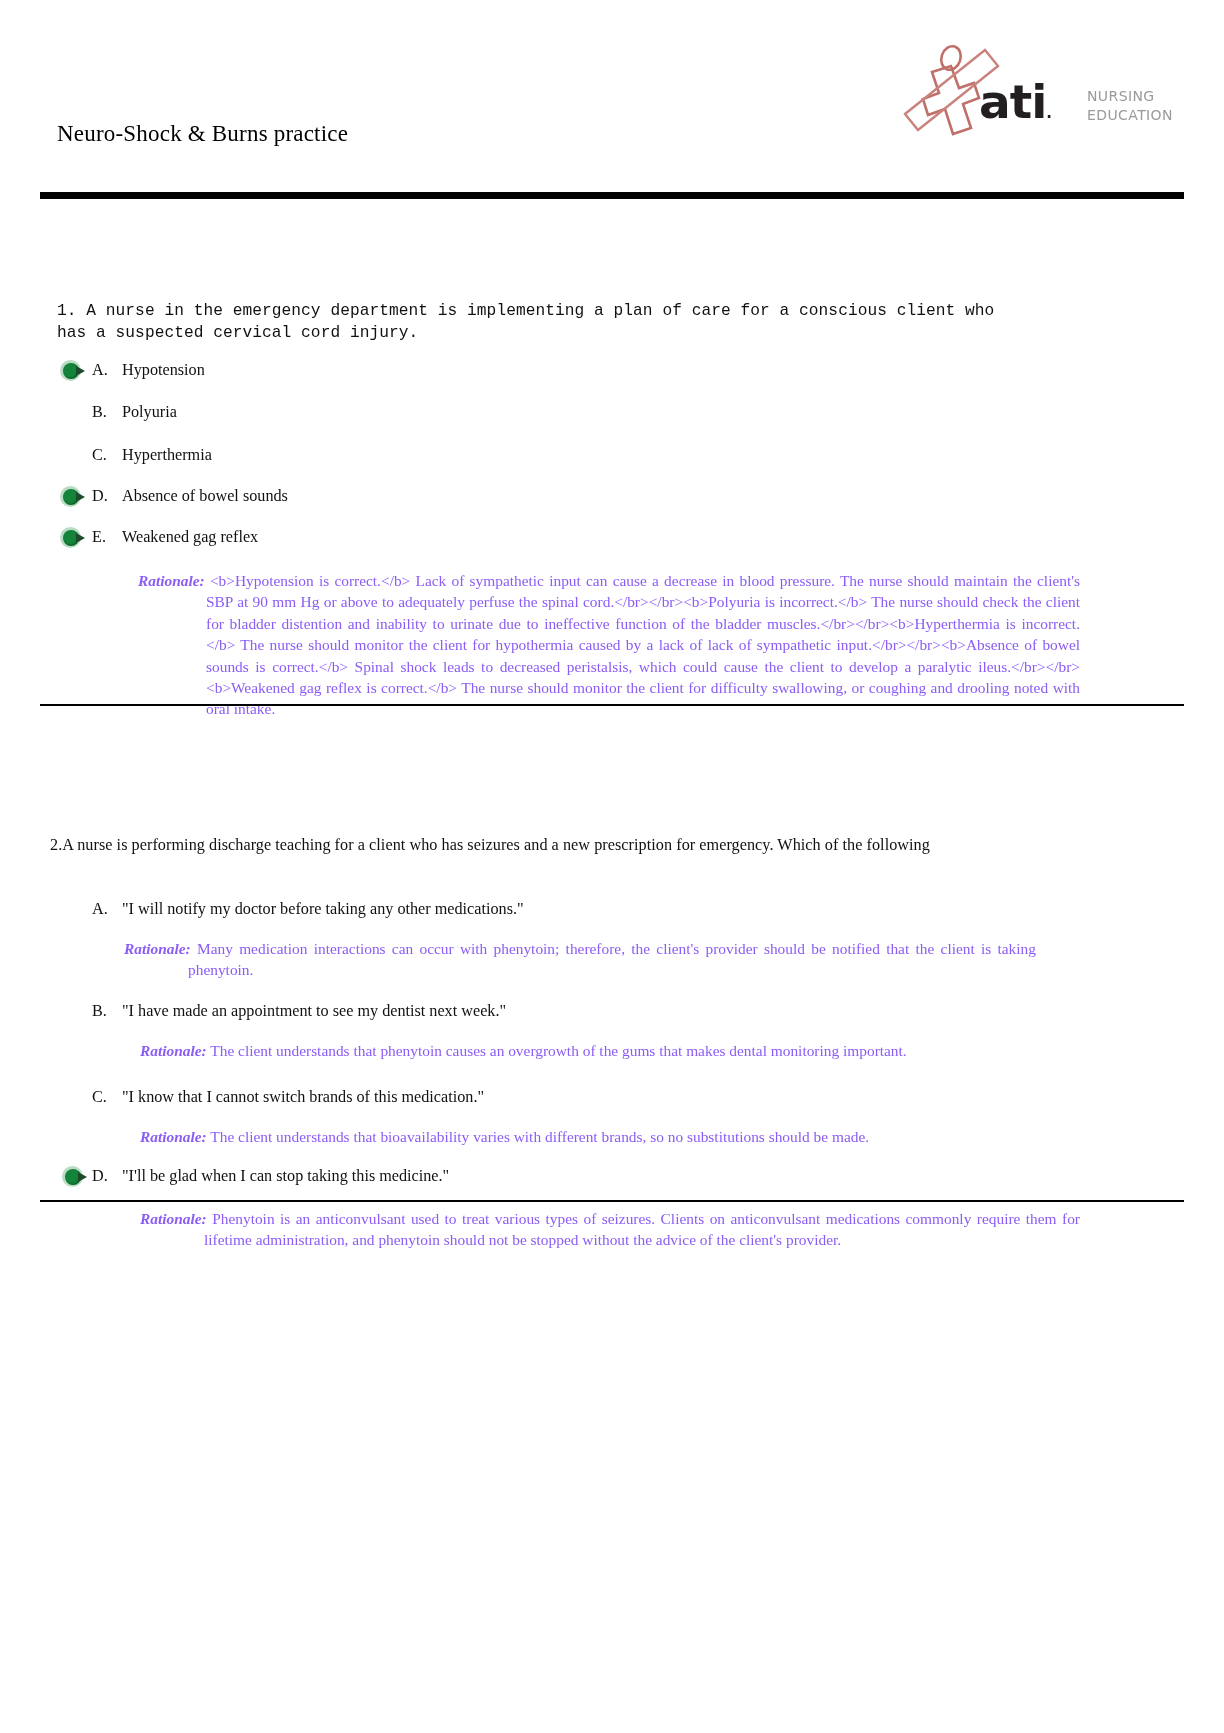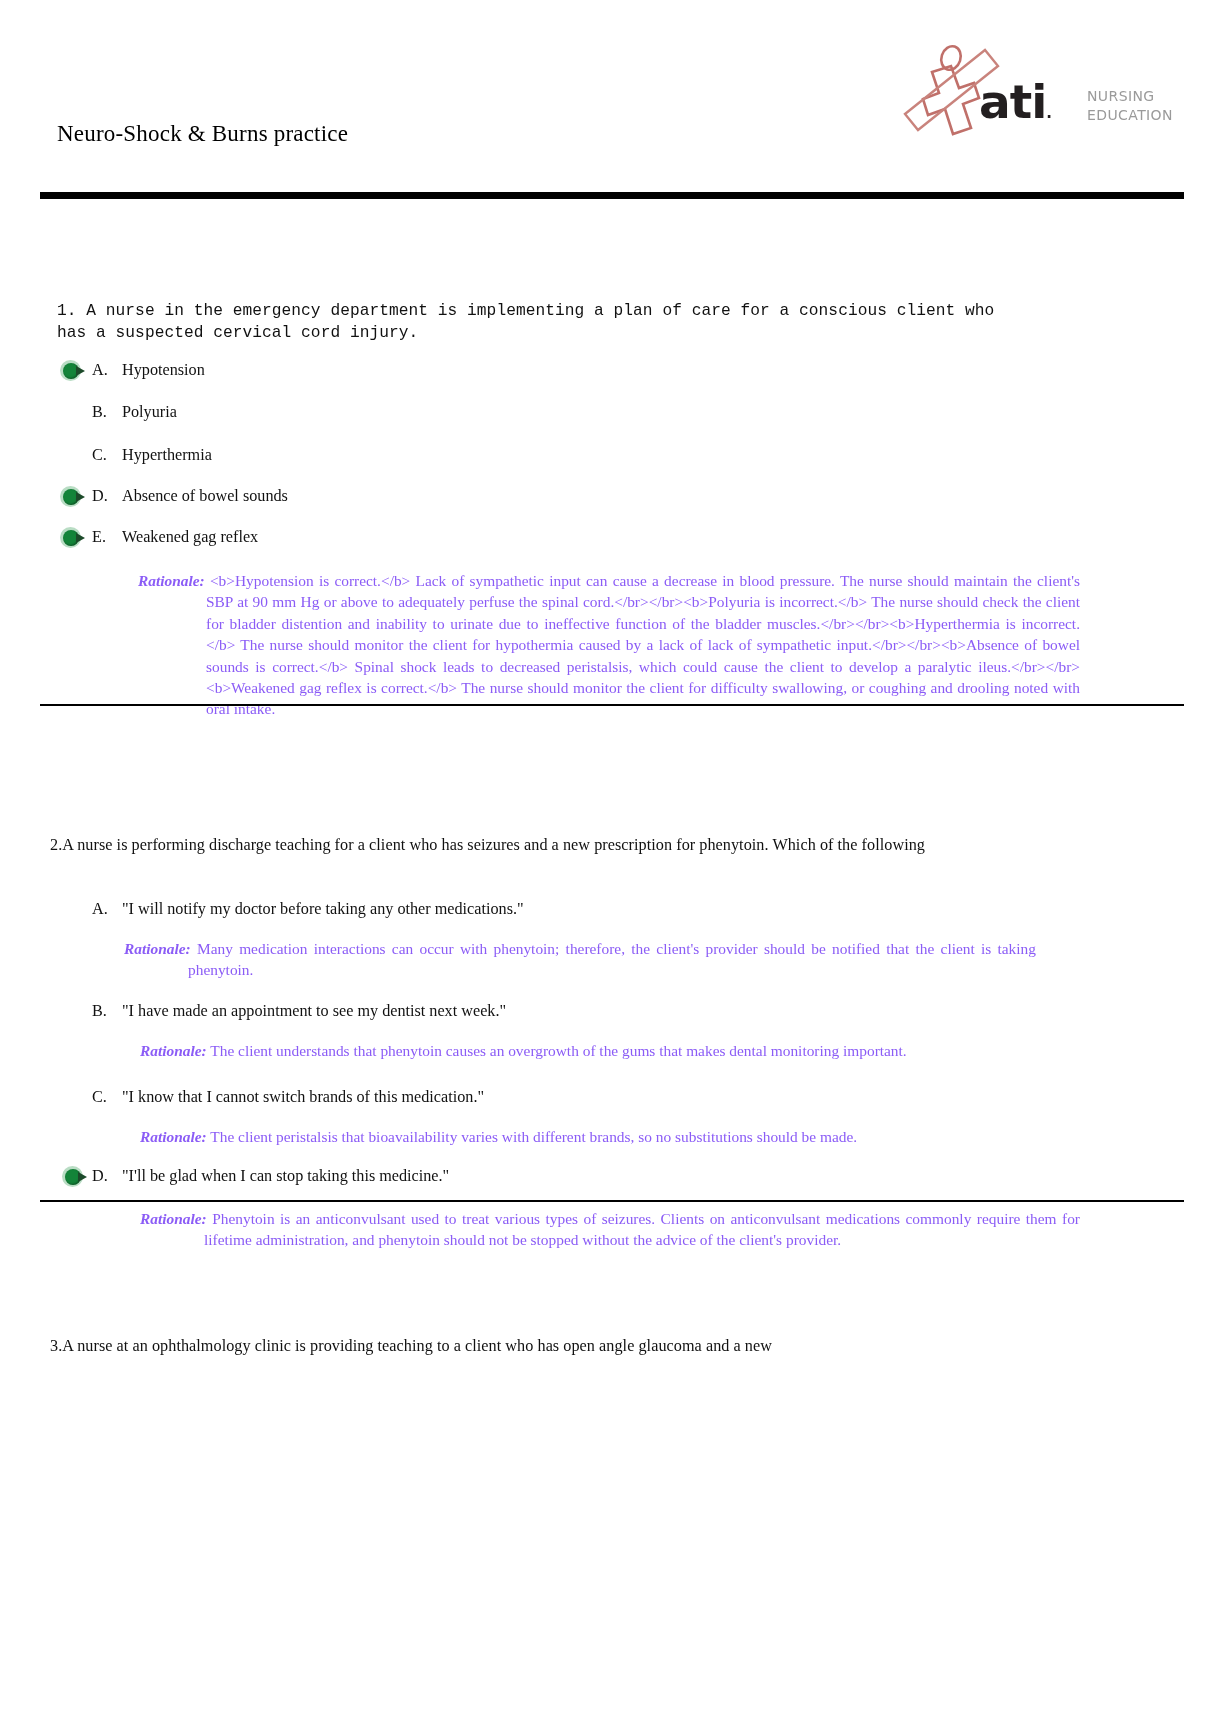--- a/index.html
+++ b/index.html
@@ -243,21 +243,21 @@
   </div>
 
   <div class="rationale hang2" style="left:138px; top:570px; width:874px;">
     <span class="rlabel">Rationale:</span>
     <span class="rbody">&lt;b&gt;Hypotension is correct.&lt;/b&gt; Lack of sympathetic input can cause a decrease in blood  pressure. The nurse should maintain the client's SBP at 90 mm Hg  or  above  to  adequately perfuse the spinal cord.&lt;/br&gt;&lt;/br&gt;&lt;b&gt;Polyuria is incorrect.&lt;/b&gt; The nurse should check the client for bladder distention and inability to urinate due to ineffective function of the bladder muscles.&lt;/br&gt;&lt;/br&gt;&lt;b&gt;Hyperthermia is incorrect.&lt;/b&gt; The nurse should monitor the client for hypothermia caused by a lack of lack of sympathetic input.&lt;/br&gt;&lt;/br&gt;&lt;b&gt;Absence of bowel sounds is correct.&lt;/b&gt; Spinal shock leads to decreased peristalsis, which could cause the client to develop a paralytic ileus.&lt;/br&gt;&lt;/br&gt;&lt;b&gt;Weakened gag reflex is correct.&lt;/b&gt; The nurse should monitor the client for difficulty swallowing, or coughing and drooling noted with oral intake.</span>
   </div>
 
   <div class="rule-thin" style="top:704px;"></div>
 
   <div class="qtext" style="left:50px; top:834px; width:960px;">
-    <span>2.</span><span>A nurse is performing discharge teaching for a client who has seizures and a new prescription for phenytoin.  Which of the following</span>
+    <span>2.</span><span>A nurse is performing discharge teaching for a client who has seizures and a new prescription for emergency.  Which of the following</span>
   </div>
 
   <div class="opt-row" style="left:92px; top:898px;">
     <span class="opt-letter">A.</span>
     <span class="opt-text">"I will notify my doctor before taking any other medications."</span>
   </div>
   <div class="rationale hang" style="left:124px; top:938px; width:848px;">
     <span class="rlabel">Rationale:</span>
     <span class="rbody">Many medication interactions can occur with phenytoin; therefore, the client's provider should be notified that the client is taking phenytoin.</span>
   </div>
@@ -270,37 +270,34 @@
     <span class="rlabel">Rationale:</span>
     <span class="rbody">The client understands that phenytoin causes an overgrowth of the gums that makes dental monitoring important.</span>
   </div>
 
   <div class="opt-row" style="left:92px; top:1086px;">
     <span class="opt-letter">C.</span>
     <span class="opt-text">"I know that I cannot switch brands of this medication."</span>
   </div>
   <div class="rationale hang" style="left:140px; top:1126px; width:872px;">
     <span class="rlabel">Rationale:</span>
-    <span class="rbody">The client peristalsis that bioavailability varies with different brands, so no substitutions should be made.</span>
+    <span class="rbody">The client understands that bioavailability varies with different brands, so no substitutions should be made.</span>
   </div>
 
   <div class="marker" style="left:62px; top:1166px;">
     <span class="halo"></span>
       <span class="dot"></span>
       <span class="ptr"></span>
   </div>
   <div class="opt-row" style="left:92px; top:1165px;">
     <span class="opt-letter">D.</span>
     <span class="opt-text">"I'll be glad when I can stop taking this medicine."</span>
   </div>
 
   <div class="rule-thin" style="top:1200px;"></div>
 
   <div class="rationale hang" style="left:140px; top:1208px; width:876px;font-family:Liberation Serif, serif;">
     <span class="rlabel">Rationale:</span>
     <span class="rbody">Phenytoin is an anticonvulsant used to treat various types of seizures. Clients on anticonvulsant medications commonly require them for lifetime administration, and phenytoin should not be stopped without the advice of the client's provider.</span>
   </div>
 
-  <div class="qtext" style="left:50px; top:1335px; width:960px;">
-    <span>3.</span><span>A nurse at an ophthalmology clinic is providing teaching to a client who has open angle glaucoma and a new</span>
-  </div>
 
 </div>
 
 </body></html>

